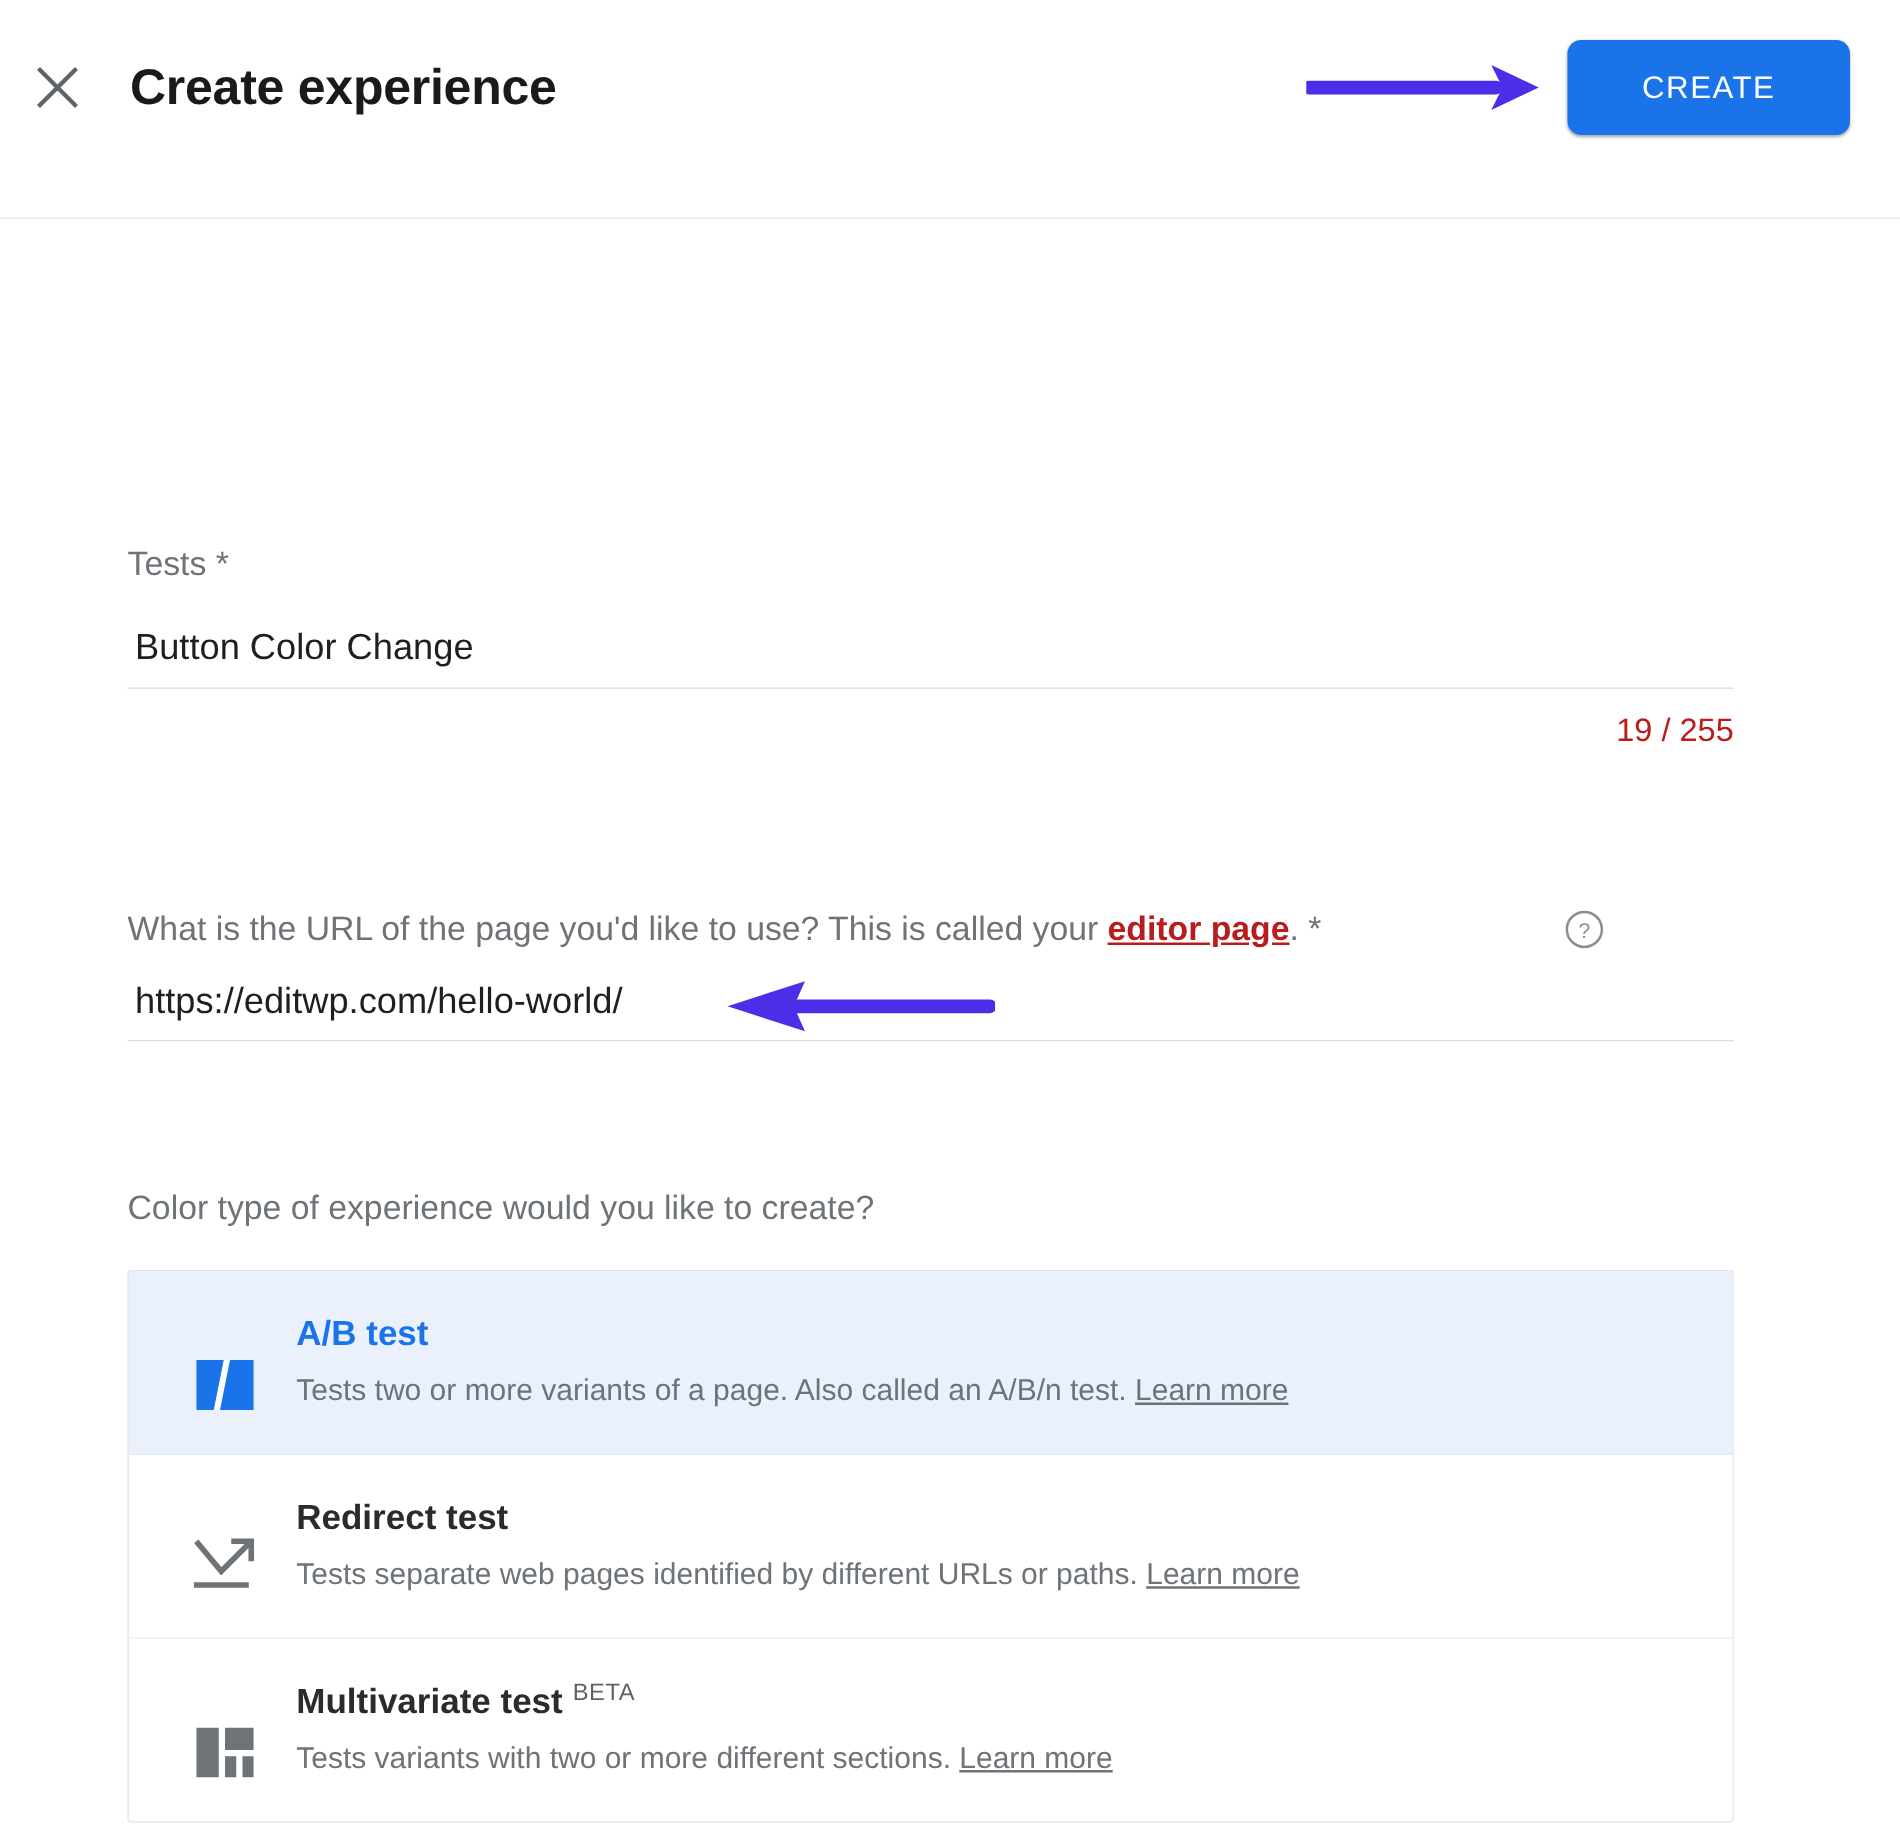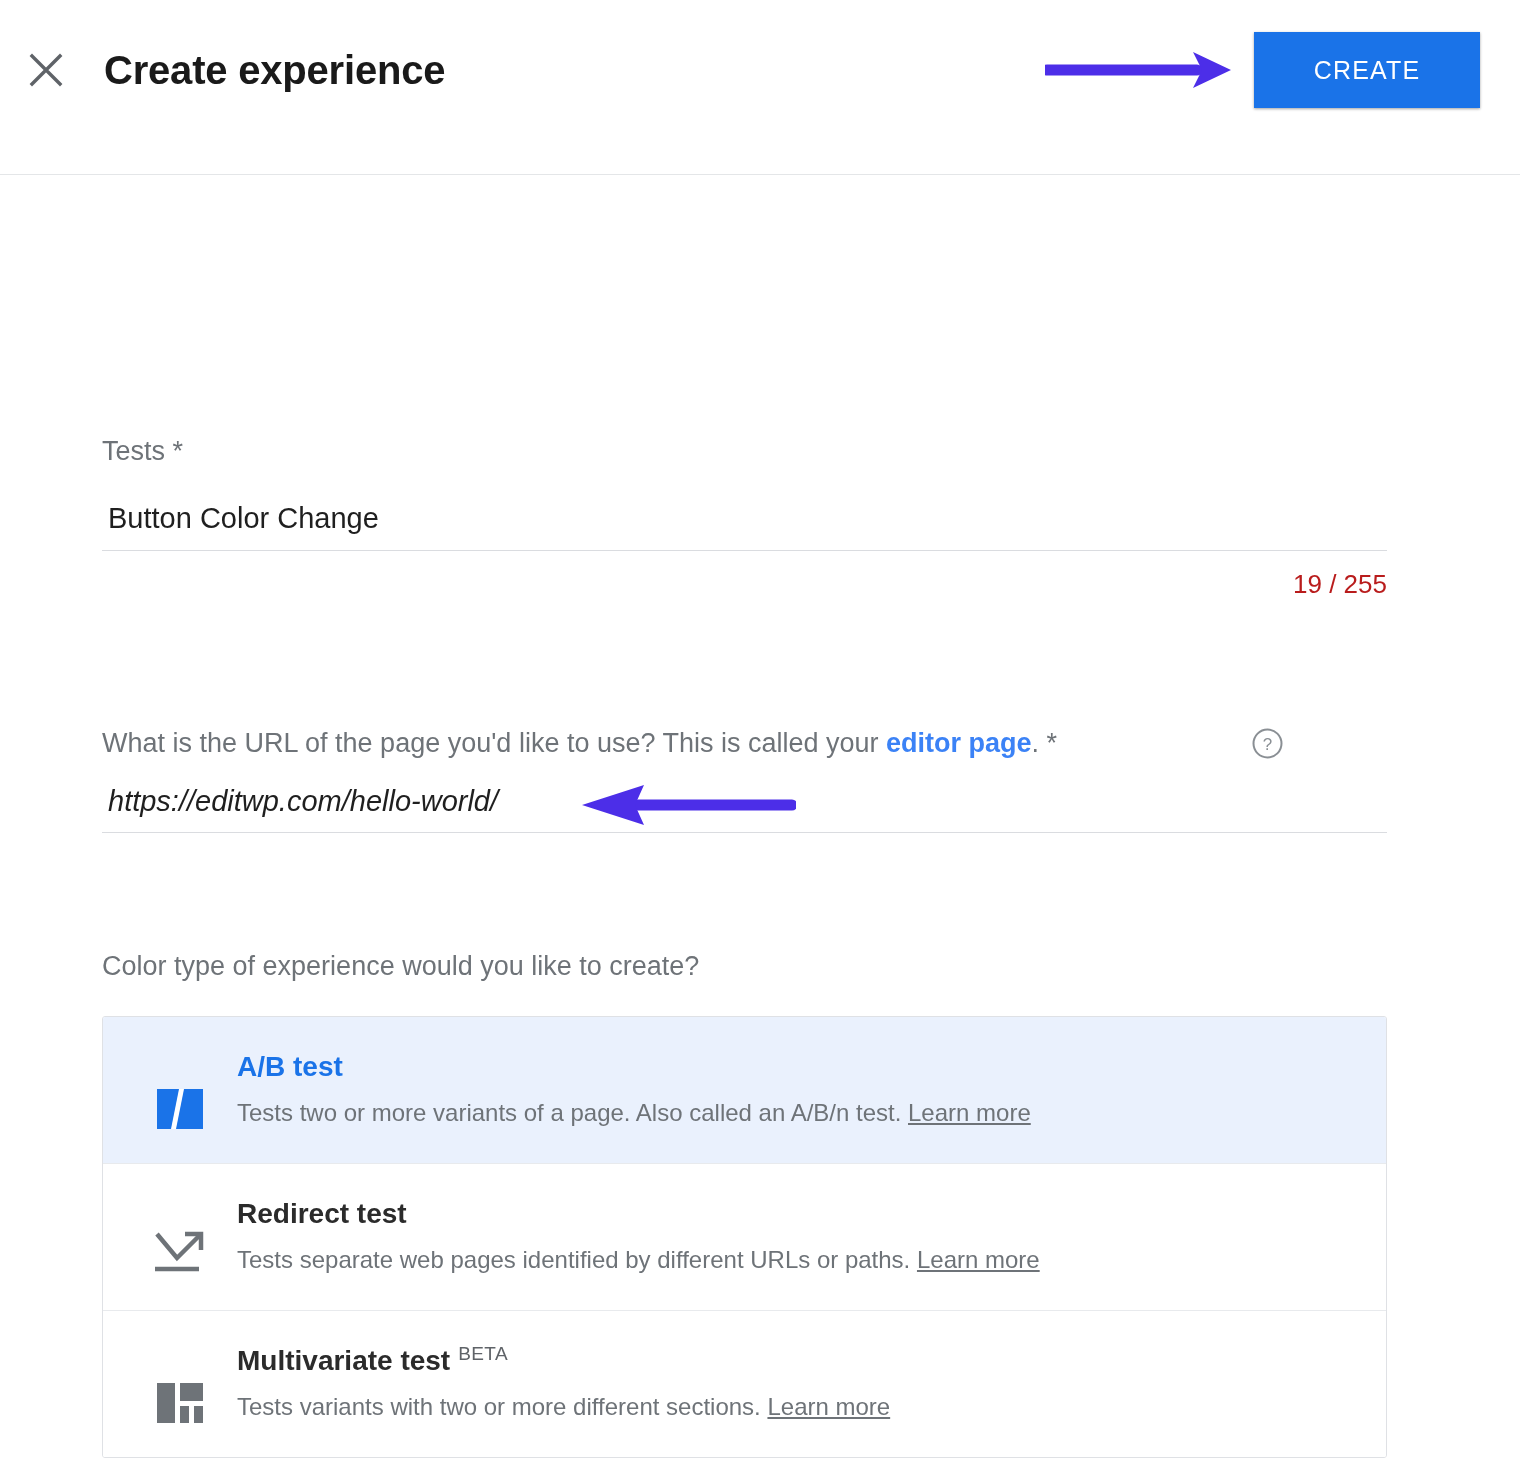--- a/index.html
+++ b/index.html
@@ -46,21 +46,21 @@
 
   .create-btn {
     position: absolute;
     right: 40px;
     top: 32px;
     width: 226px;
     height: 76px;
     background: #1a73e8;
     color: #ffffff;
     border: none;
-    border-radius: 0;
+    border-radius: 11px;
     font-family: "Liberation Sans", sans-serif;
     font-size: 25px;
     font-weight: normal;
     letter-spacing: 1.2px;
     cursor: pointer;
     box-shadow: 0 1px 3px rgba(0,0,0,0.22), 0 1px 2px rgba(0,0,0,0.16);
   }
 
   
   .arrow-create {
@@ -120,21 +120,21 @@
 
   .url-question {
     position: absolute;
     left: 102px;
     top: 551px;
     font-size: 27px;
     color: #6e7378;
     line-height: 34px;
     white-space: nowrap;
   }
-  .url-question b { color: #3b82f6; font-weight: bold; }
+  .url-question b { color: #b91c1c; font-weight: bold; text-decoration: underline; }
 
   .help-icon {
     position: absolute;
     left: 1252px;
     top: 553px;
     width: 31px;
     height: 31px;
     cursor: pointer;
   }
 
@@ -145,21 +145,20 @@
     width: 1285px;
     height: 56px;
     border: none;
     border-bottom: 1px solid #dadce0;
     background: transparent;
     font-family: "Liberation Sans", sans-serif;
     font-size: 29px;
     color: #1f1f1f;
     outline: none;
     padding: 0 4px 6px 6px;
-    font-style: italic;
   }
 
   .type-question {
     position: absolute;
     left: 102px;
     top: 774px;
     font-size: 27px;
     color: #6e7378;
     line-height: 34px;
   }

